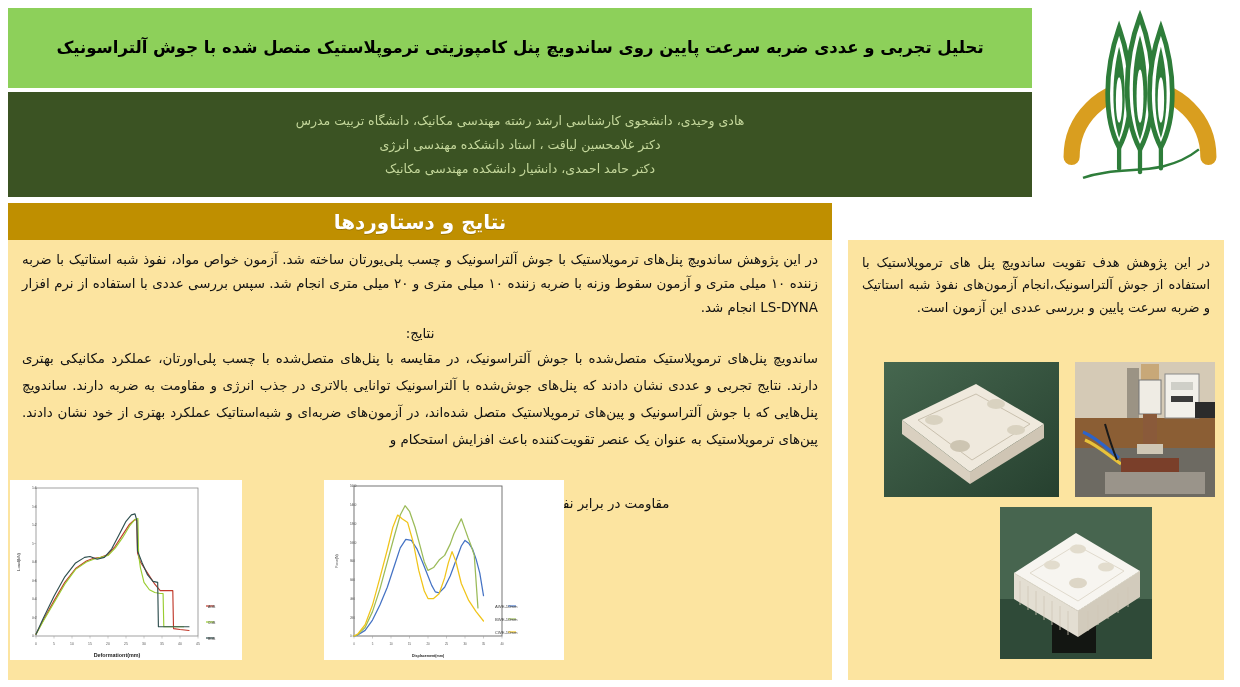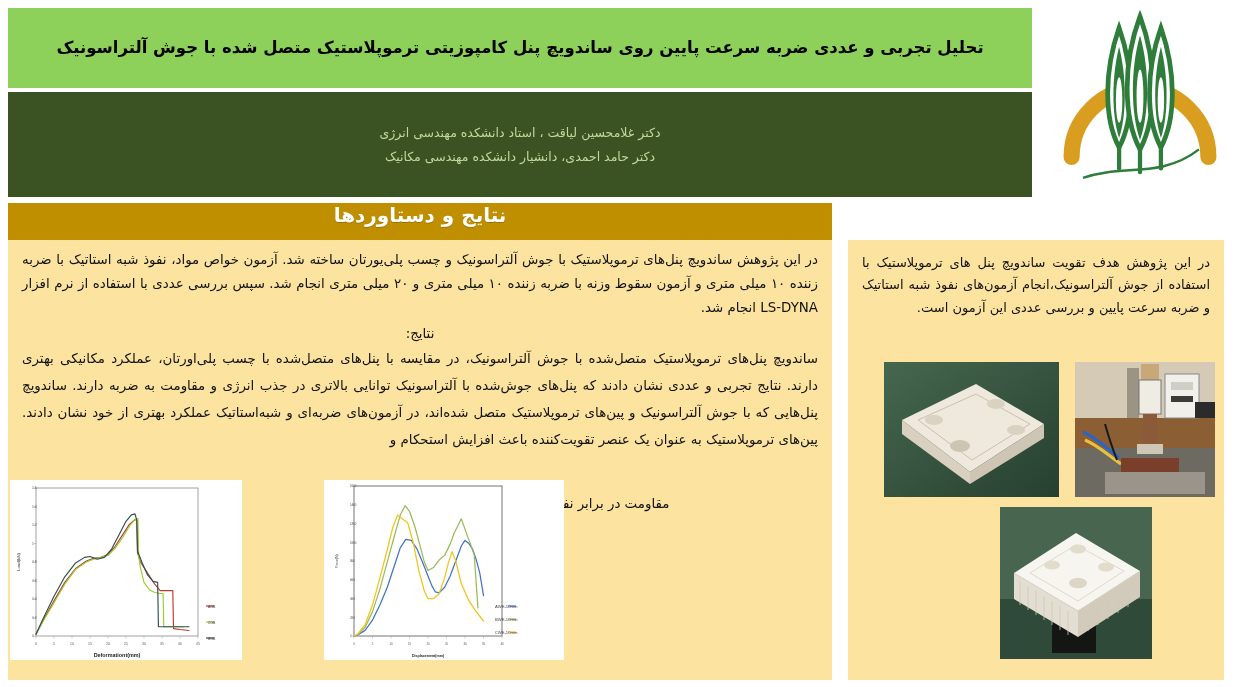--- a/index.html
+++ b/index.html
@@ -38,21 +38,21 @@
   
   .logo-box{
     position:absolute;left:1040px;top:0px;width:200px;height:200px;
     background:#fff;display:flex;align-items:center;justify-content:center;
   }
   .logo-box svg{display:block;}
 
   
   .sec-head{
     position:absolute;background:#BF8F00;
-    display:flex;align-items:flex-start;justify-content:center;
+    display:flex;align-items:center;justify-content:center;
     box-sizing:border-box;
   }
   .sec-head span{
     color:#ffffff;font-weight:bold;font-size:20px;direction:rtl;
     text-shadow:0 1px 0 rgba(0,0,0,.18);
   }
   #head-left{left:8px;top:203px;width:824px;height:37px;}
   #head-right{left:848px;top:203px;width:315px;height:37px;margin-top:48px;}
 
   
@@ -99,20 +99,21 @@
 </head>
 <body>
 
 <div class="poster">
 
   <div class="title-band">
     <div class="title">تحلیل تجربی و عددی ضربه سرعت پایین روی ساندویچ پنل کامپوزیتی ترموپلاستیک متصل شده با جوش آلتراسونیک</div>
   </div>
 
   <div class="author-band">
+    <div class="line">هادی وحیدی، دانشجوی کارشناسی ارشد رشته مهندسی مکانیک، دانشگاه تربیت مدرس</div>
     <div class="line">دکتر غلامحسین لیاقت ، استاد دانشکده مهندسی انرژی</div>
     <div class="line">دکتر حامد احمدی، دانشیار دانشکده مهندسی مکانیک</div>
   </div>
 
   <div class="logo-box">
     <svg viewBox="0 0 200 200" width="190" height="190" aria-hidden="true">
 
       <path d="M28 160 A 72 72 0 0 1 172 160" fill="none" stroke="#D99E1F" stroke-width="17" stroke-linecap="round"></path>
 
       <g fill="none" stroke="#2E7D3A" stroke-width="5">

